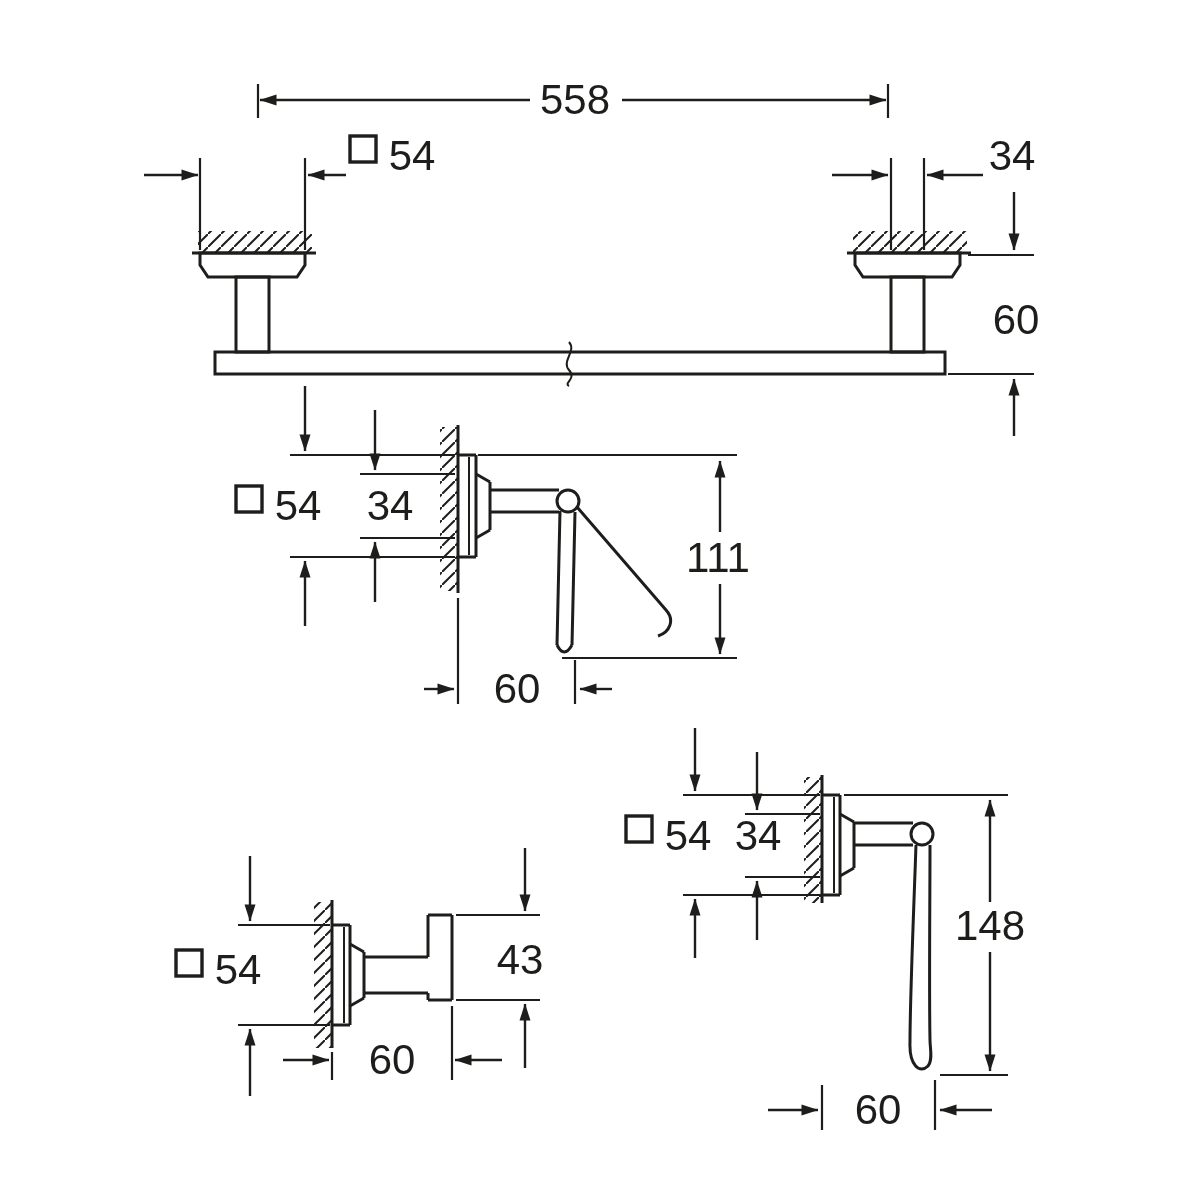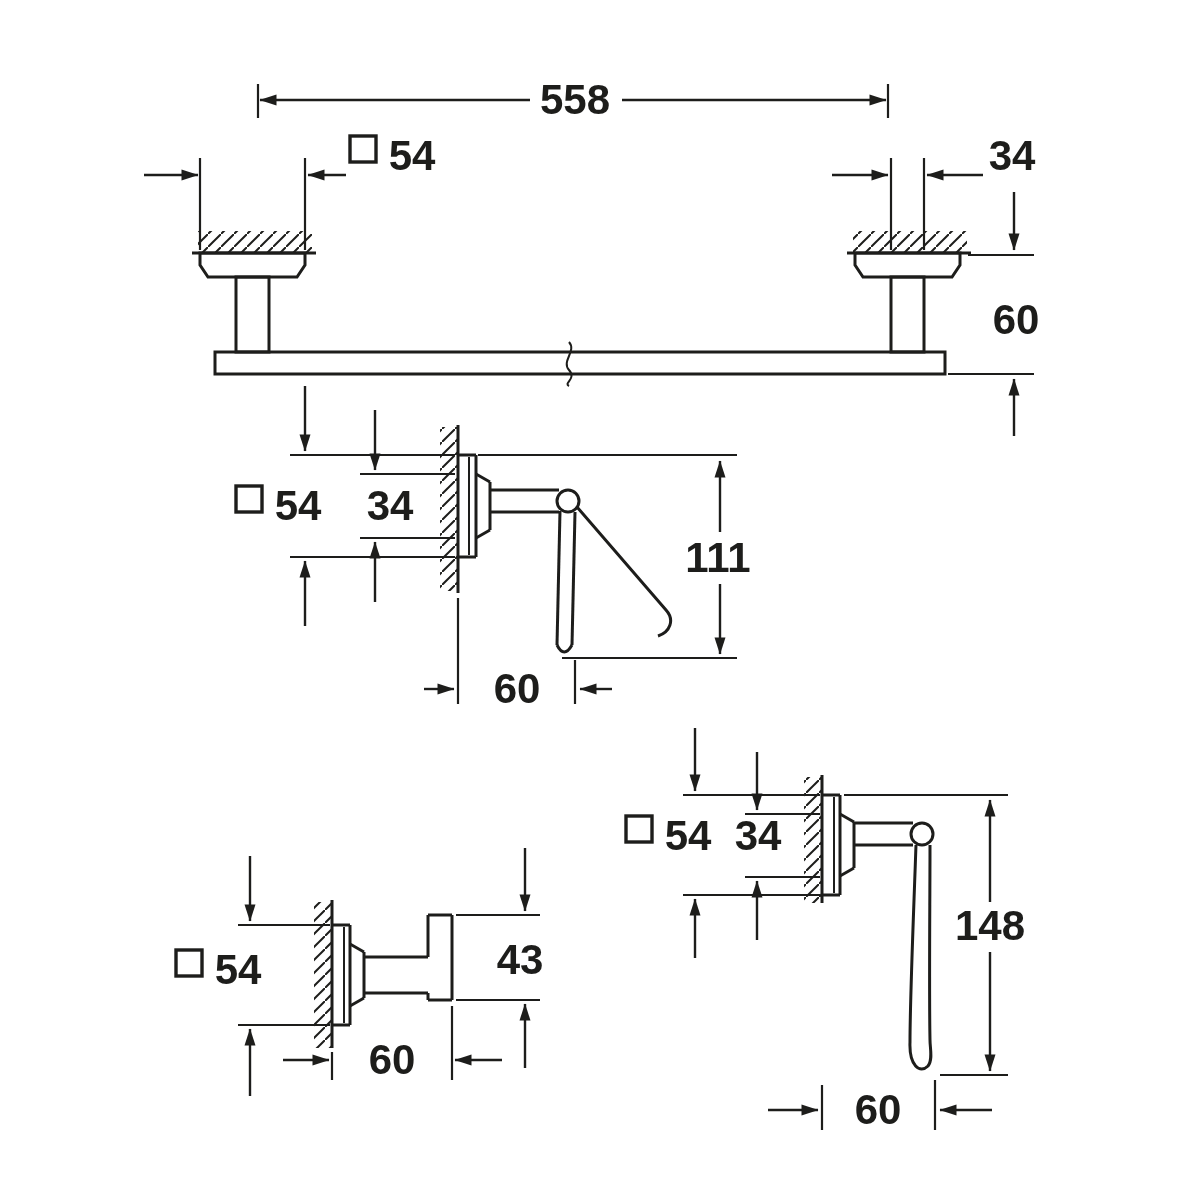--- a/index.html
+++ b/index.html
@@ -1,16 +1,16 @@
 <!DOCTYPE html>
 <html><head>
 <meta charset="utf-8">
 <style>
   html,body{margin:0;padding:0;background:#ffffff;}
-  #stage{position:relative;width:1200px;height:1200px;background:#ffffff;overflow:hidden;font-weight:bold;}
+  #stage{position:relative;width:1200px;height:1200px;background:#ffffff;overflow:hidden;}
   svg{display:block;}
   .obj{stroke:#1d1d1b;stroke-width:3;fill:none;}
   .thin{stroke:#1d1d1b;stroke-width:2;fill:none;}
   .dim{stroke:#1d1d1b;stroke-width:2.4;fill:none;}
   .ext{stroke:#1d1d1b;stroke-width:2.2;fill:none;}
   .sq{stroke:#1d1d1b;stroke-width:3.4;fill:none;}
   text{font-family:"Liberation Sans", sans-serif;font-size:42px;fill:#1d1d1b;}
 </style>
 </head>
 <body>

